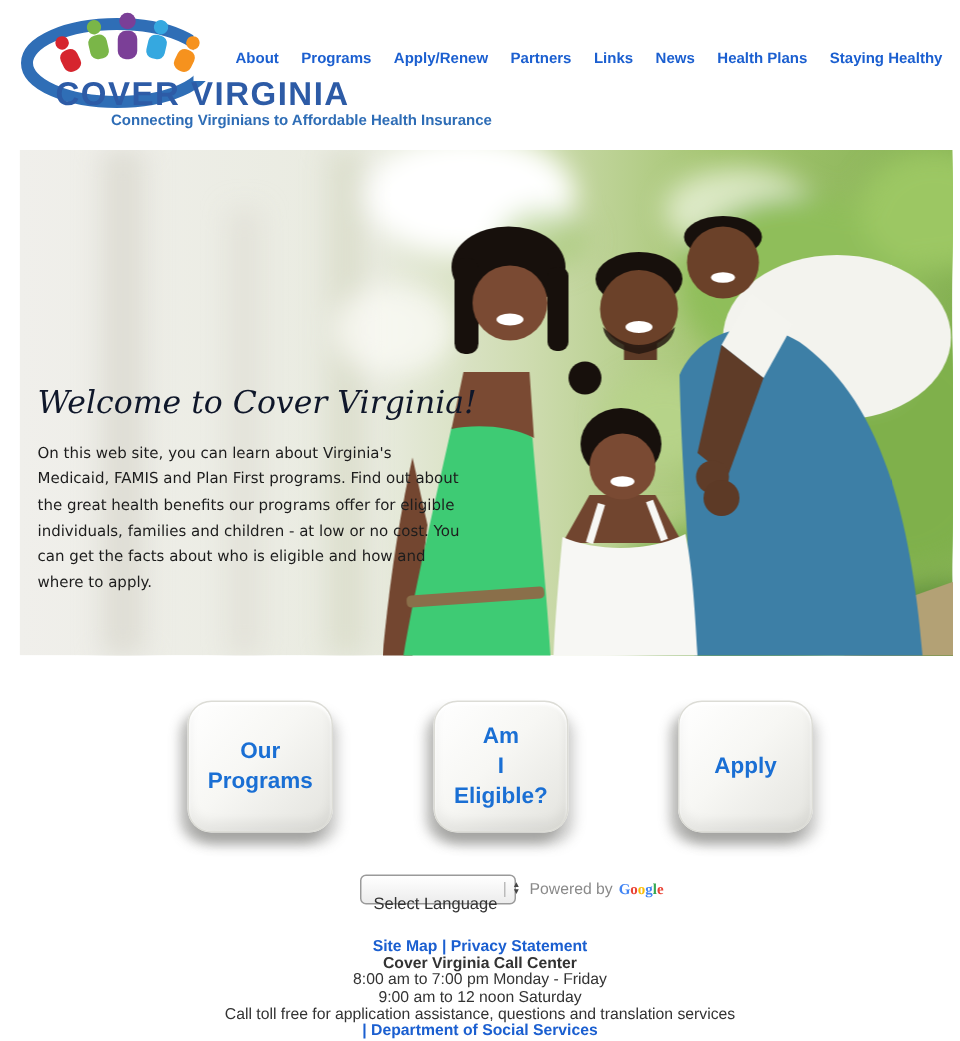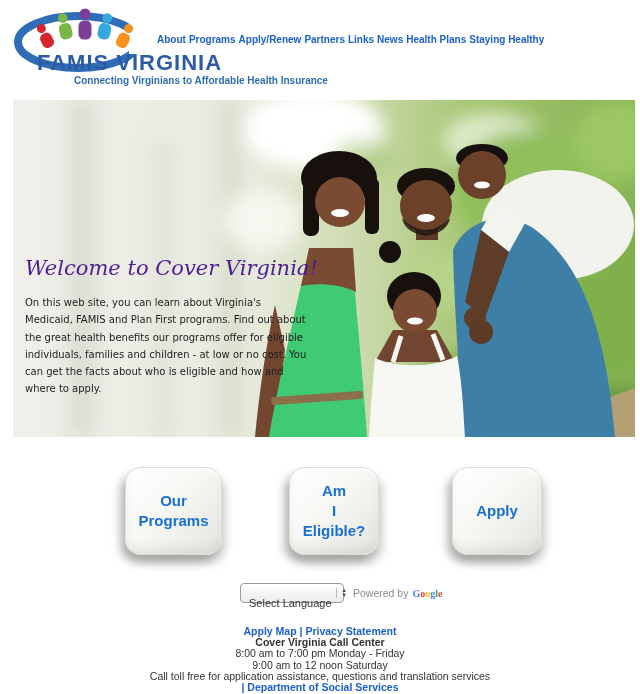--- a/index.html
+++ b/index.html
@@ -11,31 +11,31 @@
   .logo { position:absolute; left:0; top:0; width:330px; height:95px; cursor:pointer; }
   .logo-svg { position:absolute; left:8px; top:6px; }
   .logo-title {
     position:absolute; left:37px; top:50px; font-size:22px; font-weight:bold;
     color:#2d5ba6; letter-spacing:1px; white-space:nowrap;
   }
   .logo-tagline {
     position:absolute; left:38px; top:75px; font-size:10px; font-weight:bold;
     color:#2e6db6; white-space:nowrap;margin-left:36px;
   }
-  .nav { position:absolute; left:157px; top:34px; display:flex; gap:3px; }
+  .nav { position:absolute; left:157px; top:34px; display:flex; gap:15px; }
   .nav a {
     font-size:10px; font-weight:bold; color:#1b5fd0; text-decoration:none;
     white-space:nowrap; cursor:pointer;
   }
   
   .hero { position:absolute; left:13px; top:100px; width:622px; height:337px; overflow:hidden; }
   .hero svg { position:absolute; left:0; top:0; }
   .hero-headline {
     position:absolute; left:12px; top:156px; font-size:21px; font-style:italic;
-    font-family:"DejaVu Serif",serif; color:#4c1d95; white-space:nowrap;
+    font-family:"DejaVu Serif",serif; color:#0f172a; white-space:nowrap;
   }
   .hero-body {
     position:absolute; left:12px; top:194px; width:284px; font-size:10px;
     line-height:17.3px; color:#1d1d1d; font-family:"DejaVu Sans",sans-serif;
   }
   
   .key-btn {
     position:absolute; top:467px; height:86px; width:95px; border-radius:16px;
     border:1px solid #dcdcd6;
     background:linear-gradient(135deg,#ffffff 0%,#f7f7f4 45%,#e3e3de 100%);
@@ -97,21 +97,21 @@
       </g>
       <g transform="rotate(13 98 18)">
         <circle cx="98" cy="12" r="4.8" fill="#35a8e0"></circle>
           <rect x="91.8" y="17.5" width="12.5" height="16" rx="5" fill="#35a8e0"></rect>
       </g>
       <g transform="rotate(26 118 28)">
         <circle cx="118" cy="22" r="4.5" fill="#f6921e"></circle>
           <rect x="112" y="27.5" width="12" height="15" rx="5" fill="#f6921e"></rect>
       </g>
     </svg>
-    <div class="logo-title">FAMIS VIRGINIA</div>
+    <div class="logo-title">COVER VIRGINIA</div>
     <div class="logo-tagline">Connecting Virginians to Affordable Health Insurance</div>
   </div>
 
   <nav class="nav">
     <a>About</a>
     <a>Programs</a>
     <a>Apply/Renew</a>
     <a>Partners</a>
     <a>Links</a>
     <a>News</a>
@@ -215,21 +215,21 @@
         <span>▲</span>
         <span>▼</span>
       </span>
   </div>
   <div class="powered">
     <span>Powered by</span><span class="google"><span class="gc0">G</span><span class="gc1">o</span><span class="gc2">o</span><span class="gc3">g</span><span class="gc4">l</span><span class="gc5">e</span></span>
   </div>
 
   <footer class="footer">
     <div>
-      <a>Apply Map</a>
+      <a>Site Map</a>
       <span class="blue-b">|</span>
       <a>Privacy Statement</a>
     </div>
     <div class="b">Cover Virginia Call Center</div>
     <div>8:00 am to 7:00 pm Monday - Friday</div>
     <div>9:00 am to 12 noon Saturday</div>
     <div>Call toll free for application assistance, questions and translation services</div>
     <div>
       <a>| Department of Social Services</a>
     </div>

